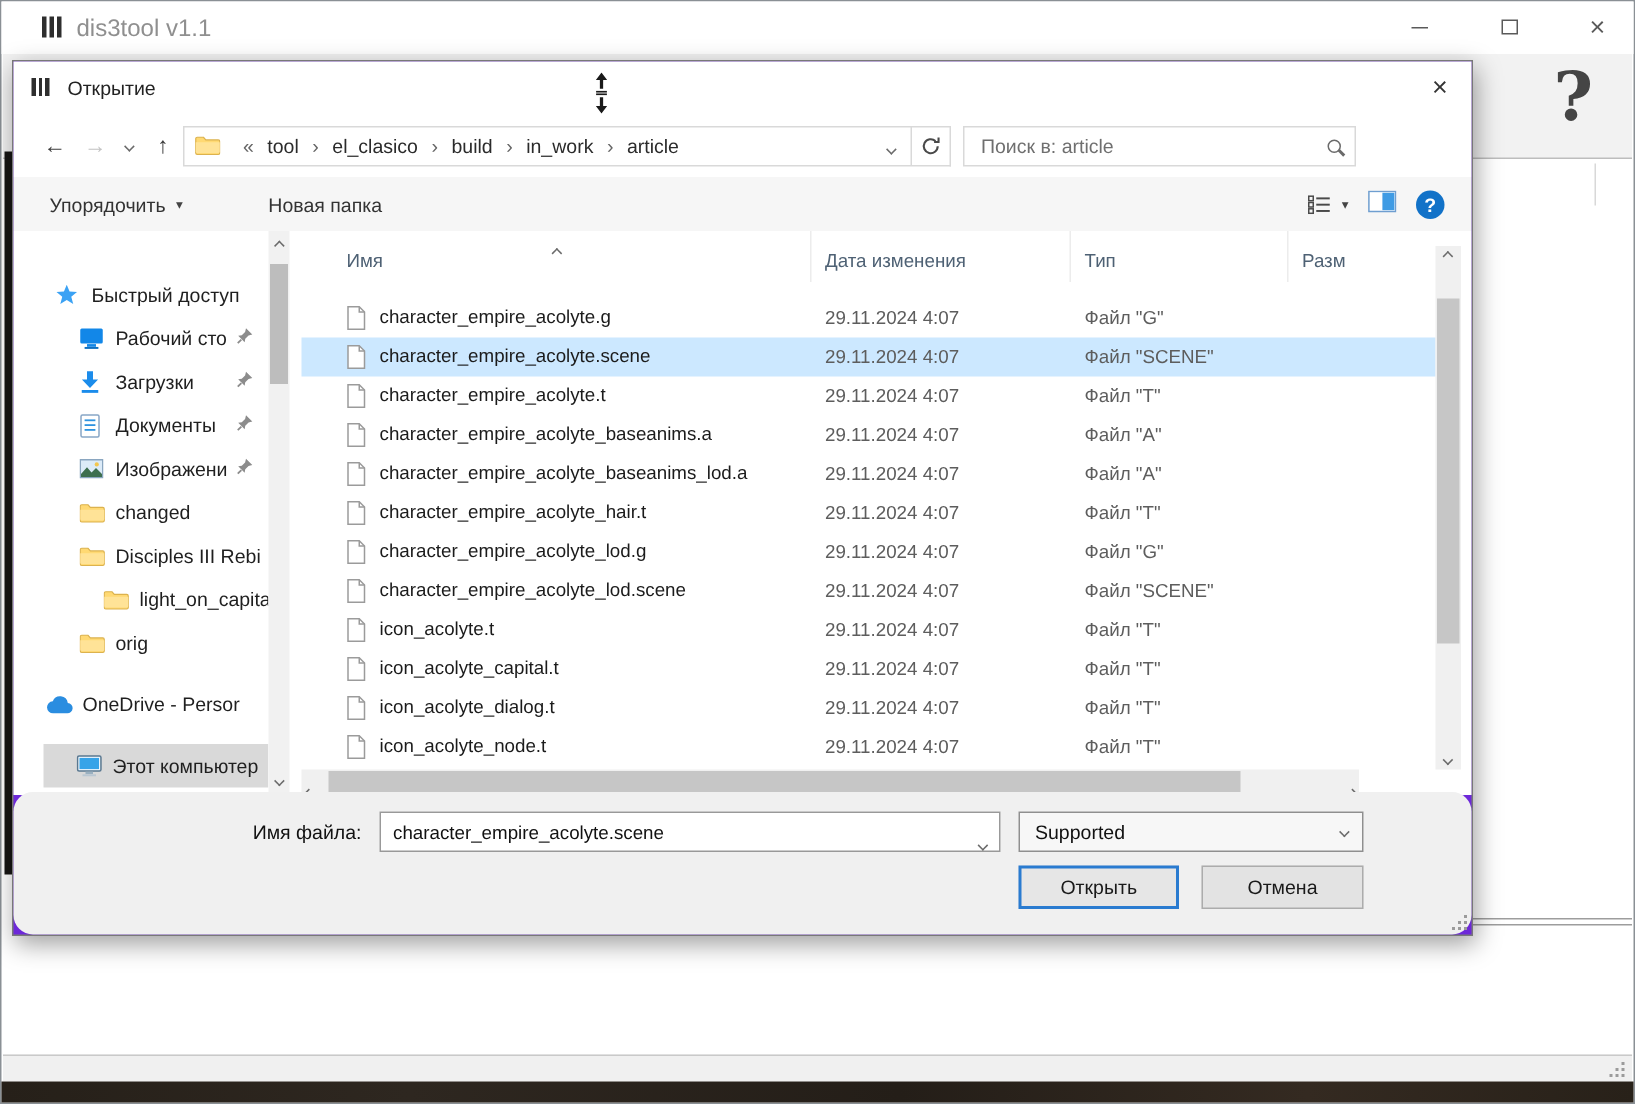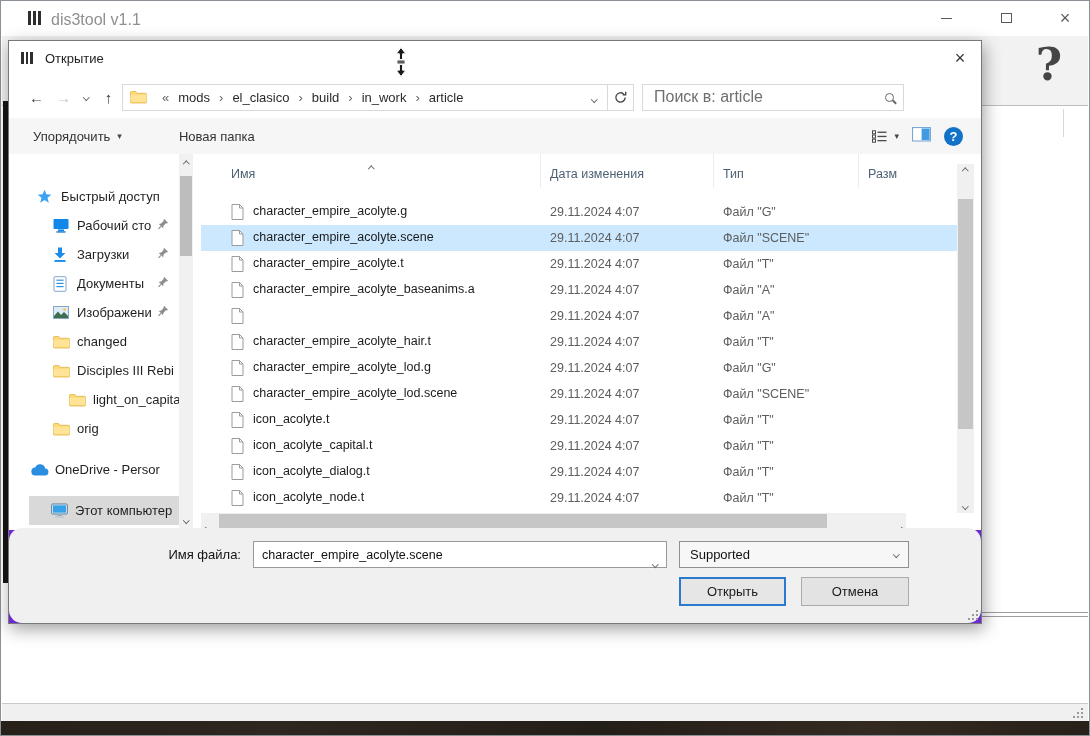--- a/index.html
+++ b/index.html
@@ -44,21 +44,21 @@
   .chv{display:inline-block;width:6px;height:6px;border-right:1.6px solid #6b6b6b;border-bottom:1.6px solid #6b6b6b;}
   .chv.down{transform:rotate(45deg);} .chv.up{transform:rotate(-135deg);}
   .chv.left{transform:rotate(135deg);} .chv.right{transform:rotate(-45deg);}
   .chv.sm{width:4.5px;height:4.5px;border-width:1.4px;}
   .addr{width:486px;height:27px;border:1px solid #d9d9d9;background:#fff;display:flex;align-items:center;padding:0 4px 0 7px;font-size:13px;color:#2b2b2b;}
   .addr .crumbs{display:flex;align-items:center;gap:9px;margin-left:8px;white-space:nowrap;overflow:hidden;}
   .crumb-sep{color:#666;font-size:13px;}
   .addr-chv{margin-left:auto;padding:0 7px;}
   .refresh-box{width:26px;height:27px;border:1px solid #d9d9d9;border-left:none;background:#fff;display:flex;align-items:center;justify-content:center;}
   .searchbox{width:262px;height:27px;border:1px solid #d9d9d9;background:#fff;display:flex;align-items:center;padding:0 9px;margin-left:8px;}
-  .searchbox input{border:none;outline:none;flex:1;font-size:16px;font-family:"Liberation Sans",sans-serif;color:#444;background:transparent;}
+  .searchbox input{border:none;outline:none;flex:1;font-size:13px;font-family:"Liberation Sans",sans-serif;color:#444;background:transparent;}
   .searchbox input::placeholder{color:#6f6f6f;opacity:1;}
   .mag{position:relative;width:9px;height:9px;border:1.7px solid #6a6a6a;border-radius:50%;display:inline-block;flex:none;}
   .mag::after{content:"";position:absolute;width:5px;height:1.7px;background:#6a6a6a;transform:rotate(45deg);right:-4px;bottom:-2px;}
   .d-toolbar{height:36px;background:#f6f6f6;display:flex;align-items:center;padding:0 18px 0 24px;font-size:13px;color:#333;}
   .tb-btn{display:flex;align-items:center;gap:7px;}
   .tb-caret{font-size:9px;color:#444;}
   .tb-newfolder{margin-left:57px;}
   .tb-right{margin-left:auto;display:flex;align-items:center;gap:13px;}
   .help{width:19px;height:19px;border-radius:50%;background:#1272c8;color:#fff;font-weight:bold;font-size:13px;display:flex;align-items:center;justify-content:center;}
 
@@ -159,21 +159,21 @@
     <span class="nav-btn nv-up">↑</span>
     <div class="addr">
       <span class="sb-icon" id="addr-folder-icon">
           <svg width="17" height="14" viewBox="0 0 17 14">
             <path d="M0.5 2.5 a1 1 0 0 1 1 -1 h4.2 l1.5 1.8 h8.3 a1 1 0 0 1 1 1 v7.7 a1 1 0 0 1 -1 1 h-14 a1 1 0 0 1 -1 -1 Z" fill="#ffd973" stroke="#dcb24e" stroke-width="0.8"></path>
             <path d="M0.5 4.8 h16 v6.2 a1 1 0 0 1 -1 1 h-14 a1 1 0 0 1 -1 -1 Z" fill="#ffe397"></path>
           </svg>
         </span>
       <span class="crumbs">
         <span class="crumb-sep">«</span>
-      <span class="crumb">mods</span>
+      <span class="crumb">tool</span>
           <span class="crumb-sep">›</span>
           <span class="crumb">el_clasico</span>
           <span class="crumb-sep">›</span>
           <span class="crumb">build</span>
           <span class="crumb-sep">›</span>
           <span class="crumb">in_work</span>
           <span class="crumb-sep">›</span>
           <span class="crumb">article</span>
         </span>
       <span class="addr-chv"><i class="chv down sm"></i></span>
@@ -420,20 +420,21 @@
             <span class="c-type">Файл "A"</span>
           </div>
           <div class="frow">
             <span class="c-name">
               <span class="ficon">
                 <svg width="13" height="16" viewBox="0 0 13 16">
                   <path d="M1 0.5 h7.5 L12 4 V15.5 H1 Z" fill="#fff" stroke="#9b9b9b"></path>
                   <path d="M8.5 0.5 V4 H12" fill="none" stroke="#9b9b9b"></path>
                 </svg>
               </span>
+              <span class="file-name-text">character_empire_acolyte_baseanims_lod.a</span>
             </span>
             <span class="c-date">29.11.2024 4:07</span>
             <span class="c-type">Файл "A"</span>
           </div>
           <div class="frow">
             <span class="c-name">
               <span class="ficon">
                 <svg width="13" height="16" viewBox="0 0 13 16">
                   <path d="M1 0.5 h7.5 L12 4 V15.5 H1 Z" fill="#fff" stroke="#9b9b9b"></path>
                   <path d="M8.5 0.5 V4 H12" fill="none" stroke="#9b9b9b"></path>

